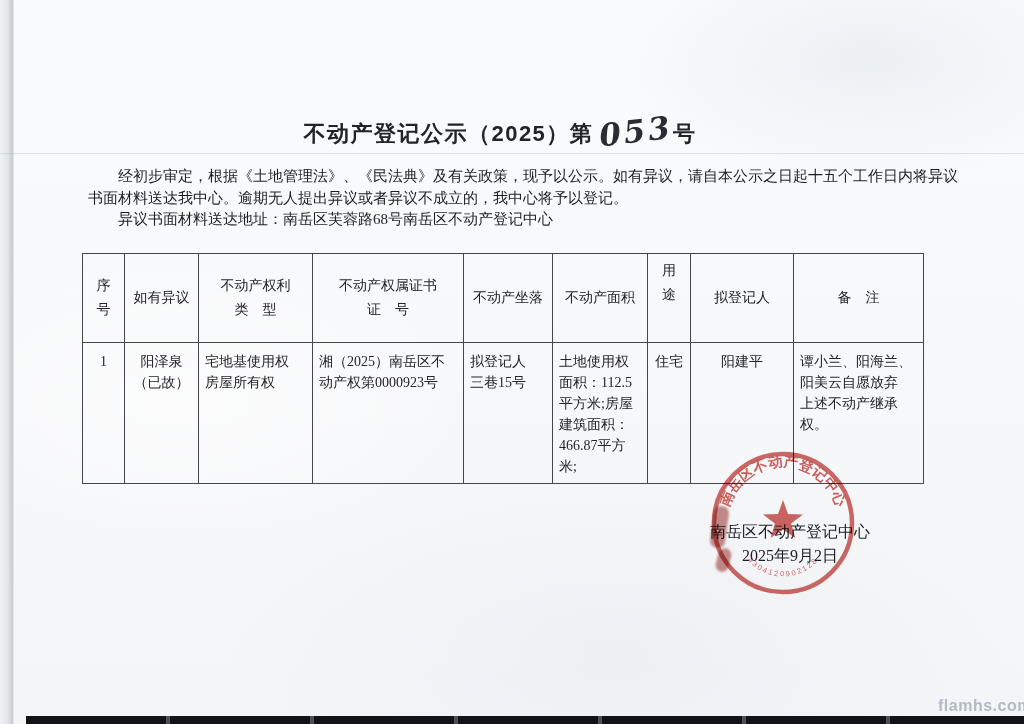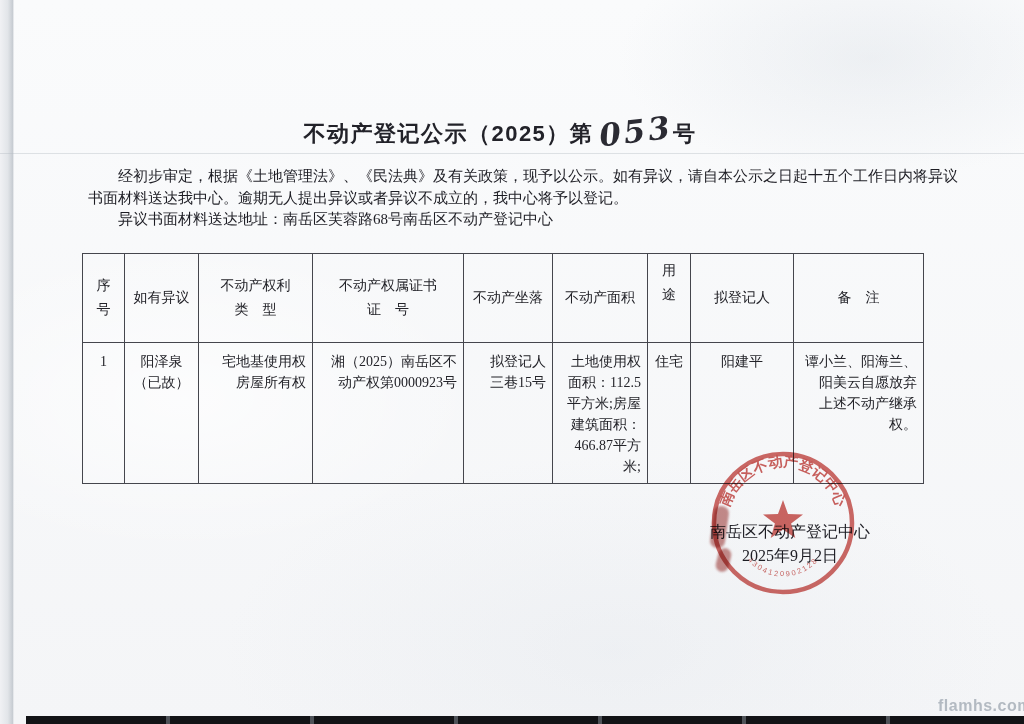--- a/index.html
+++ b/index.html
@@ -22,21 +22,21 @@
     font-size:31px;letter-spacing:3px;transform:rotate(-7deg) translateY(1px);margin:0 0 0 6px;color:#2b2b33;}
   .body-text{position:absolute;left:88px;top:166px;width:878px;font-size:15px;line-height:21.5px;}
   .body-text p{margin:0;text-indent:2em;}
   table.grid{position:absolute;left:82px;top:253px;border-collapse:collapse;table-layout:fixed;
     font-size:14px;color:#232329;}
   .grid th,.grid td{border:1.6px solid #45464d;white-space:pre-line;overflow:hidden;}
   .grid th{font-weight:normal;vertical-align:middle;line-height:1.7;padding:2px;}
   .grid th.top{vertical-align:top;padding-top:5px;}
   .grid tr.head{height:89px;}
   .grid tr.data{height:141px;}
-  .grid td{vertical-align:top;padding:8px 6px 0 6px;line-height:1.5;text-align:right;}
+  .grid td{vertical-align:top;padding:8px 6px 0 6px;line-height:1.5;text-align:left;}
   .grid td.center{text-align:center;}
   .sign{position:absolute;left:690px;top:520px;width:200px;text-align:center;z-index:2;}
   .sign-org{font-size:16px;line-height:24px;}
   .sign-date{font-size:16px;line-height:23px;}
   .stamp{position:absolute;left:706px;top:446px;width:154px;height:154px;z-index:3;
     mix-blend-mode:multiply;opacity:.88;}
   .ink-blob{position:absolute;background:rgba(148,28,24,.5);border-radius:7px;filter:blur(1.3px);
     z-index:4;mix-blend-mode:multiply;}
   .blob-a{left:712px;top:506px;width:15px;height:42px;transform:rotate(8deg);}
   .blob-b{left:717px;top:548px;width:13px;height:24px;transform:rotate(14deg);}

